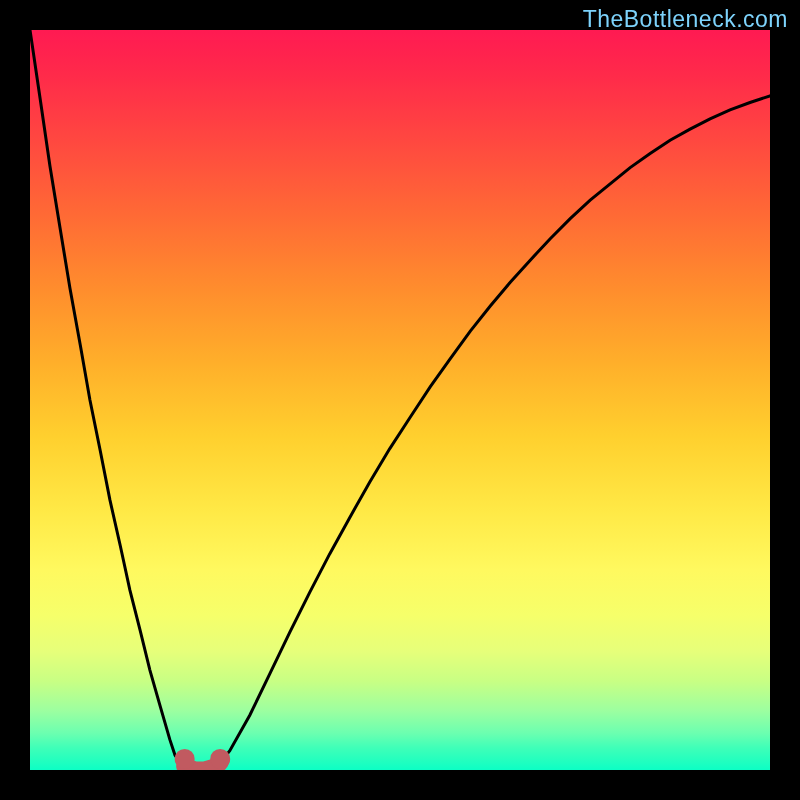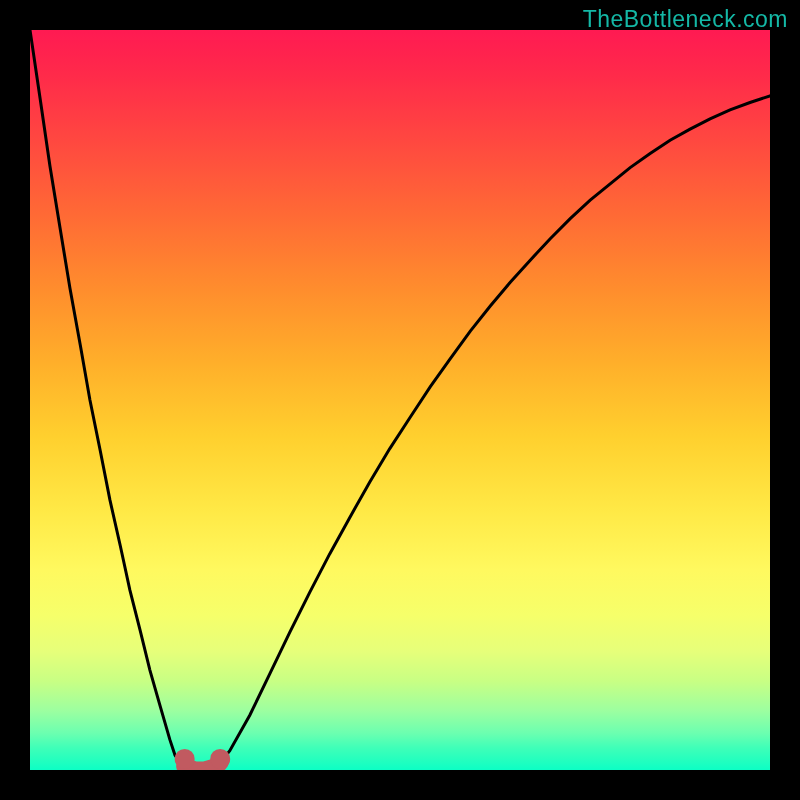--- a/index.html
+++ b/index.html
@@ -48,21 +48,21 @@
       #6cffb0 95%,
       #3fffb8 97%,
       #1effc0 99%,
       #0cffc5 100%
     );
   }
   .watermark {
     position: absolute;
     top: 6px;
     right: 12px;
-    color: #14b8a6;
+    color: #7dd3fc;
     font-size: 23px;
     letter-spacing: 0.5px;
     user-select: none;
   }
   svg.curves {
     position: absolute;
     inset: 0;
   }
 </style>
 </head>

